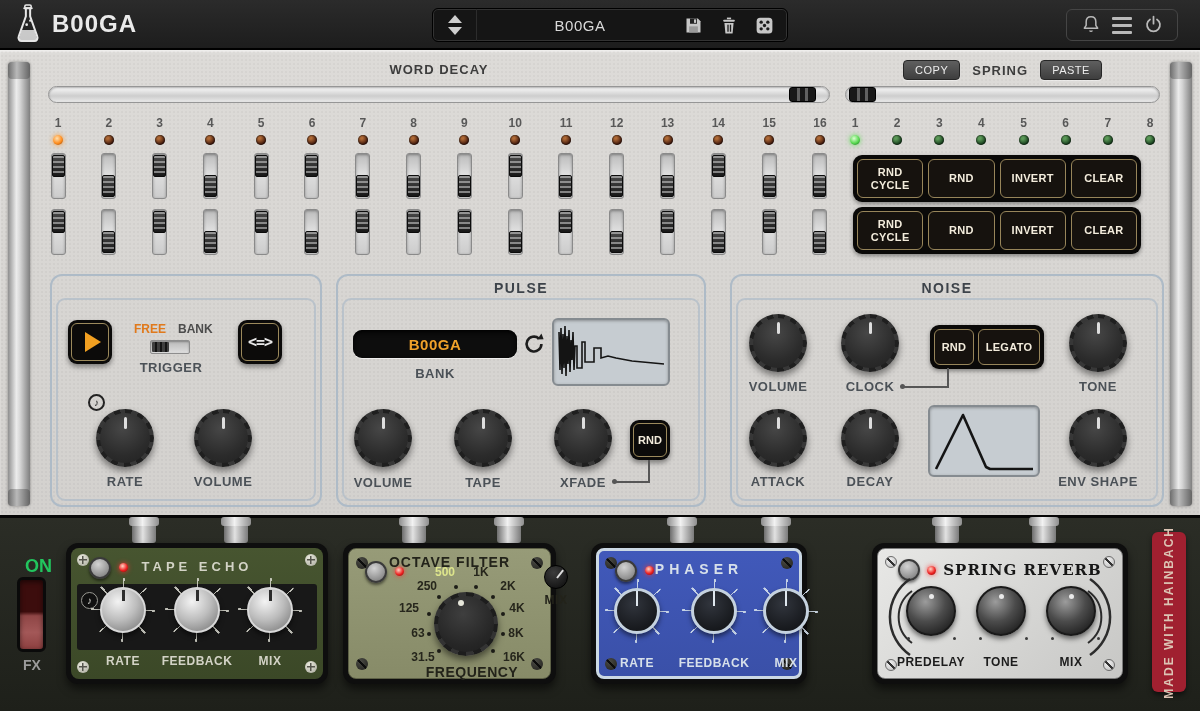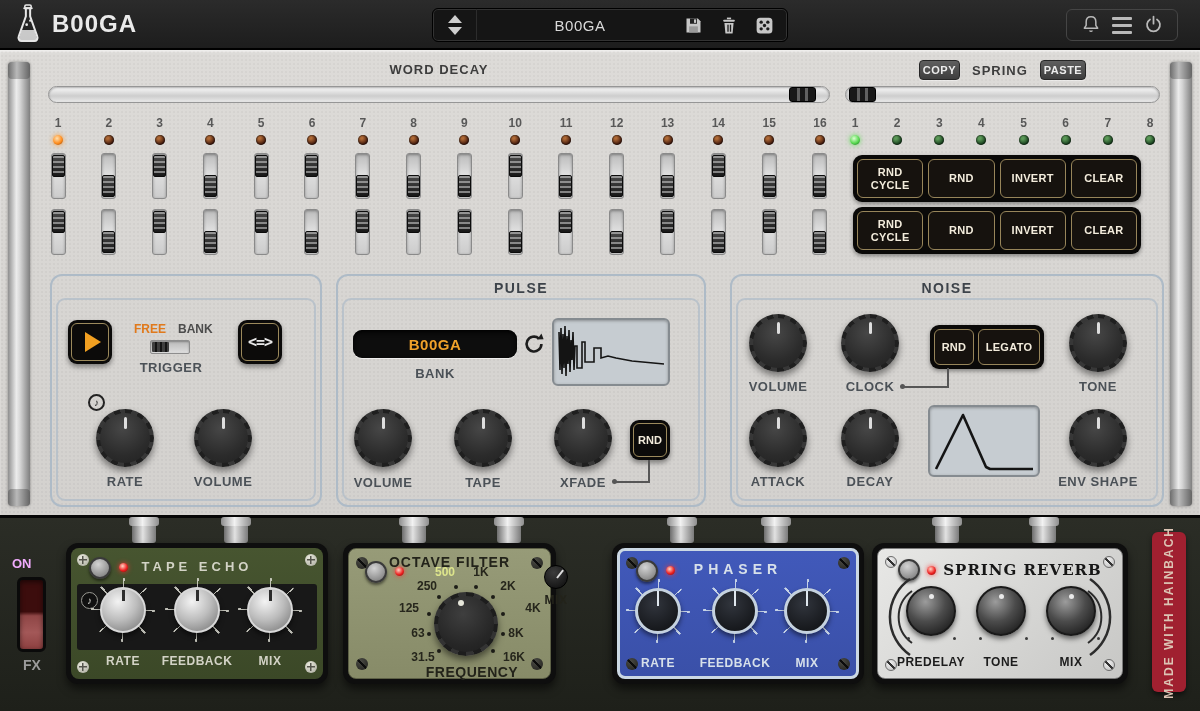--- a/index.html
+++ b/index.html
@@ -35,21 +35,21 @@
   .rail::before{top:0}.rail::after{bottom:0}
 
   .wl-label{position:absolute;left:48px;top:62px;width:782px;text-align:center;
     font-size:13px;font-weight:bold;color:#3d3d3d;letter-spacing:1px}
   .hslider{position:absolute;top:86px;height:17px;border:1px solid #969696;border-radius:9px;
     background:linear-gradient(180deg,#fbfbfb,#cdcdcd 60%,#e9e9e9);box-shadow:inset 0 1px 2px rgba(0,0,0,.3)}
   .hhandle{position:absolute;top:0;width:27px;height:15px;border-radius:3px;border:1px solid #000;cursor:pointer;
     background:linear-gradient(90deg,#181818 0 7px,#606060 7px 10px,#181818 10px 15px,#606060 15px 18px,#181818 18px)}
   .pattern-row{position:absolute;left:845px;top:60px;width:315px;display:flex;align-items:center;justify-content:center;gap:12px}
   .pp-btn{background:linear-gradient(180deg,#5f5f5f,#3e3e3e);border:1px solid #262626;border-radius:4px;
-    color:#ececec;font-size:11px;font-weight:bold;padding:3px 3px;letter-spacing:.5px;cursor:pointer;box-shadow:0 1px 1px rgba(255,255,255,.5)}
+    color:#ececec;font-size:11px;font-weight:normal;padding:3px 11px;letter-spacing:.5px;cursor:pointer;box-shadow:0 1px 1px rgba(255,255,255,.5)}
   .pattern-label{font-size:13px;font-weight:bold;color:#3d3d3d;letter-spacing:1px}
 
   .cols{position:absolute;display:flex;justify-content:space-between}
   .cell{width:20px;display:flex;justify-content:center}
   .step-num{font-size:12px;font-weight:bold;color:#585858}
   .led{width:10px;height:10px;border-radius:50%}
   .led.pulse{background:radial-gradient(circle at 36% 30%,#b06a36 12%,#3c150a 72%);box-shadow:inset 0 0 2px #000}
   .led.pulse.lit{background:radial-gradient(circle at 40% 34%,#ffe0b0,#ff8d1e 55%,#8a3c00);box-shadow:0 0 5px rgba(255,150,40,.9)}
   .led.noise{background:radial-gradient(circle at 36% 30%,#5c9a58 14%,#143a1a 72%);box-shadow:inset 0 0 2px #000}
   .led.noise.lit{background:radial-gradient(circle at 40% 34%,#dcffd2,#57d84f 55%,#0e5d18);box-shadow:0 0 5px rgba(90,220,80,.9)}
@@ -103,21 +103,21 @@
   .ngroup{position:absolute;background:#0a0908;border-radius:9px;padding:4px;display:flex;gap:4px;box-shadow:0 2px 4px rgba(0,0,0,.4)}
   .ngroup .gbtn{flex:none}
 
   
   .board{position:absolute;left:0;top:515px;width:1200px;height:196px;
     background:linear-gradient(180deg,#2b2d26,#1e201a);border-top:3px solid #060606}
   .jack{position:absolute;top:517px;width:24px;height:26px;border-radius:3px;
     background:linear-gradient(90deg,#6d6d6d,#e2e2e2 45%,#7b7b7b)}
   .jack::before{content:"";position:absolute;left:-3px;right:-3px;top:0;height:9px;border-radius:3px;
     background:linear-gradient(90deg,#8d8d8d,#f2f2f2 45%,#8f8f8f)}
-  .fx-on{position:absolute;left:12px;top:556px;width:40px;text-align:left;color:#f0abfc;font-size:13px;font-weight:bold}
+  .fx-on{position:absolute;left:12px;top:556px;width:40px;text-align:right;color:#22c55e;font-size:18px;font-weight:bold}
   .fxsw{position:absolute;left:17px;top:577px;width:29px;height:75px;border:3px solid #0a0a0a;border-radius:6px;cursor:pointer;
     background:linear-gradient(180deg,#3c0d0d 0 46%,#8f4646 52%,#a35858 76%,#8d4040);box-shadow:inset 0 2px 5px rgba(0,0,0,.55)}
   .fx-lbl{position:absolute;left:12px;top:657px;width:40px;text-align:center;color:#9b9b9b;font-size:14px;font-weight:bold}
 
   .pedal{position:absolute;top:543px;height:141px;background:#0e0e0e;border-radius:12px;padding:5px;box-shadow:0 5px 9px rgba(0,0,0,.55)}
   .face{position:relative;width:100%;height:100%;border-radius:8px}
   .pedal-btn{position:absolute;width:22px;height:22px;border-radius:50%;cursor:pointer;
     background:radial-gradient(circle at 40% 30%,#d3d3d3,#8f8f8f 70%,#686868);border:2px solid #3a3a3a;box-shadow:0 2px 3px rgba(0,0,0,.5)}
   .pled{position:absolute;width:9px;height:9px;border-radius:50%;
     background:radial-gradient(circle at 40% 34%,#ffd4c4,#ee2222 55%,#7c0202);box-shadow:0 0 5px rgba(255,50,50,.85)}
@@ -782,41 +782,41 @@
           <span class="freq-lbl" style="left: 60px; top: 59px;">125</span>
           <i class="freq-dot" style="left: 80px; top: 65px;"></i>
           <span class="freq-lbl" style="left: 72px; top: 37px; margin-left: 6px;">250</span>
           <i class="freq-dot" style="left: 90px; top: 48px;"></i>
           <span class="freq-lbl sel" style="left: 96px; top: 23px;">500</span>
           <i class="freq-dot" style="left: 107px; top: 38px;"></i>
           <span class="freq-lbl" style="left: 132px; top: 23px;">1K</span>
           <i class="freq-dot" style="left: 127px; top: 38px;"></i>
           <span class="freq-lbl" style="left: 159px; top: 37px;">2K</span>
           <i class="freq-dot" style="left: 144px; top: 48px;"></i>
-          <span class="freq-lbl" style="left: 184px; top: 59px;">4K</span>
+          <span class="freq-lbl" style="left: 168px; top: 59px;">4K</span>
           <i class="freq-dot" style="left: 154px; top: 65px;"></i>
           <span class="freq-lbl" style="left: 167px; top: 84px;">8K</span>
           <i class="freq-dot" style="left: 154px; top: 85px;"></i>
           <span class="freq-lbl" style="left: 165px; top: 108px;">16K</span>
           <i class="freq-dot" style="left: 144px; top: 102px;"></i>
         </div>
       <div class="oknob" style="left:85px;top:43px">
         <div class="scallop"></div>
           <div class="cap"></div>
           <div class="odot"></div>
         </div>
       <div class="omix" style="left:195px;top:16px">
           <i></i>
         </div>
       <div class="pedal-knob-lbl" style="left:207px;top:44px;color:#23231a">MIX</div>
       <div class="pedal-knob-lbl" style="left:123px;top:115px;color:#23231a;font-size:14px">FREQUENCY</div>
     </div>
   </div>
 
-  <div class="pedal" style="left:612px;width:252px">
+  <div class="pedal" style="left:591px;width:216px">
     <div class="face ph-face">
       <div class="screw dark" style="left:6px;top:6px"></div>
       <div class="screw dark" style="right:6px;top:6px"></div>
       <div class="screw dark" style="left:6px;bottom:6px"></div>
       <div class="screw dark" style="right:6px;bottom:6px"></div>
       <div class="pedal-btn" style="left:16px;top:9px"></div>
       <div class="pled" style="left:46px;top:15px"></div>
       <div class="pedal-title ph-lbl" style="top:10px;font-size:14px;letter-spacing:5px">PHASER</div>
       <div class="pknob" style="left:11px;top:33px">
         <div class="pticks"></div>

